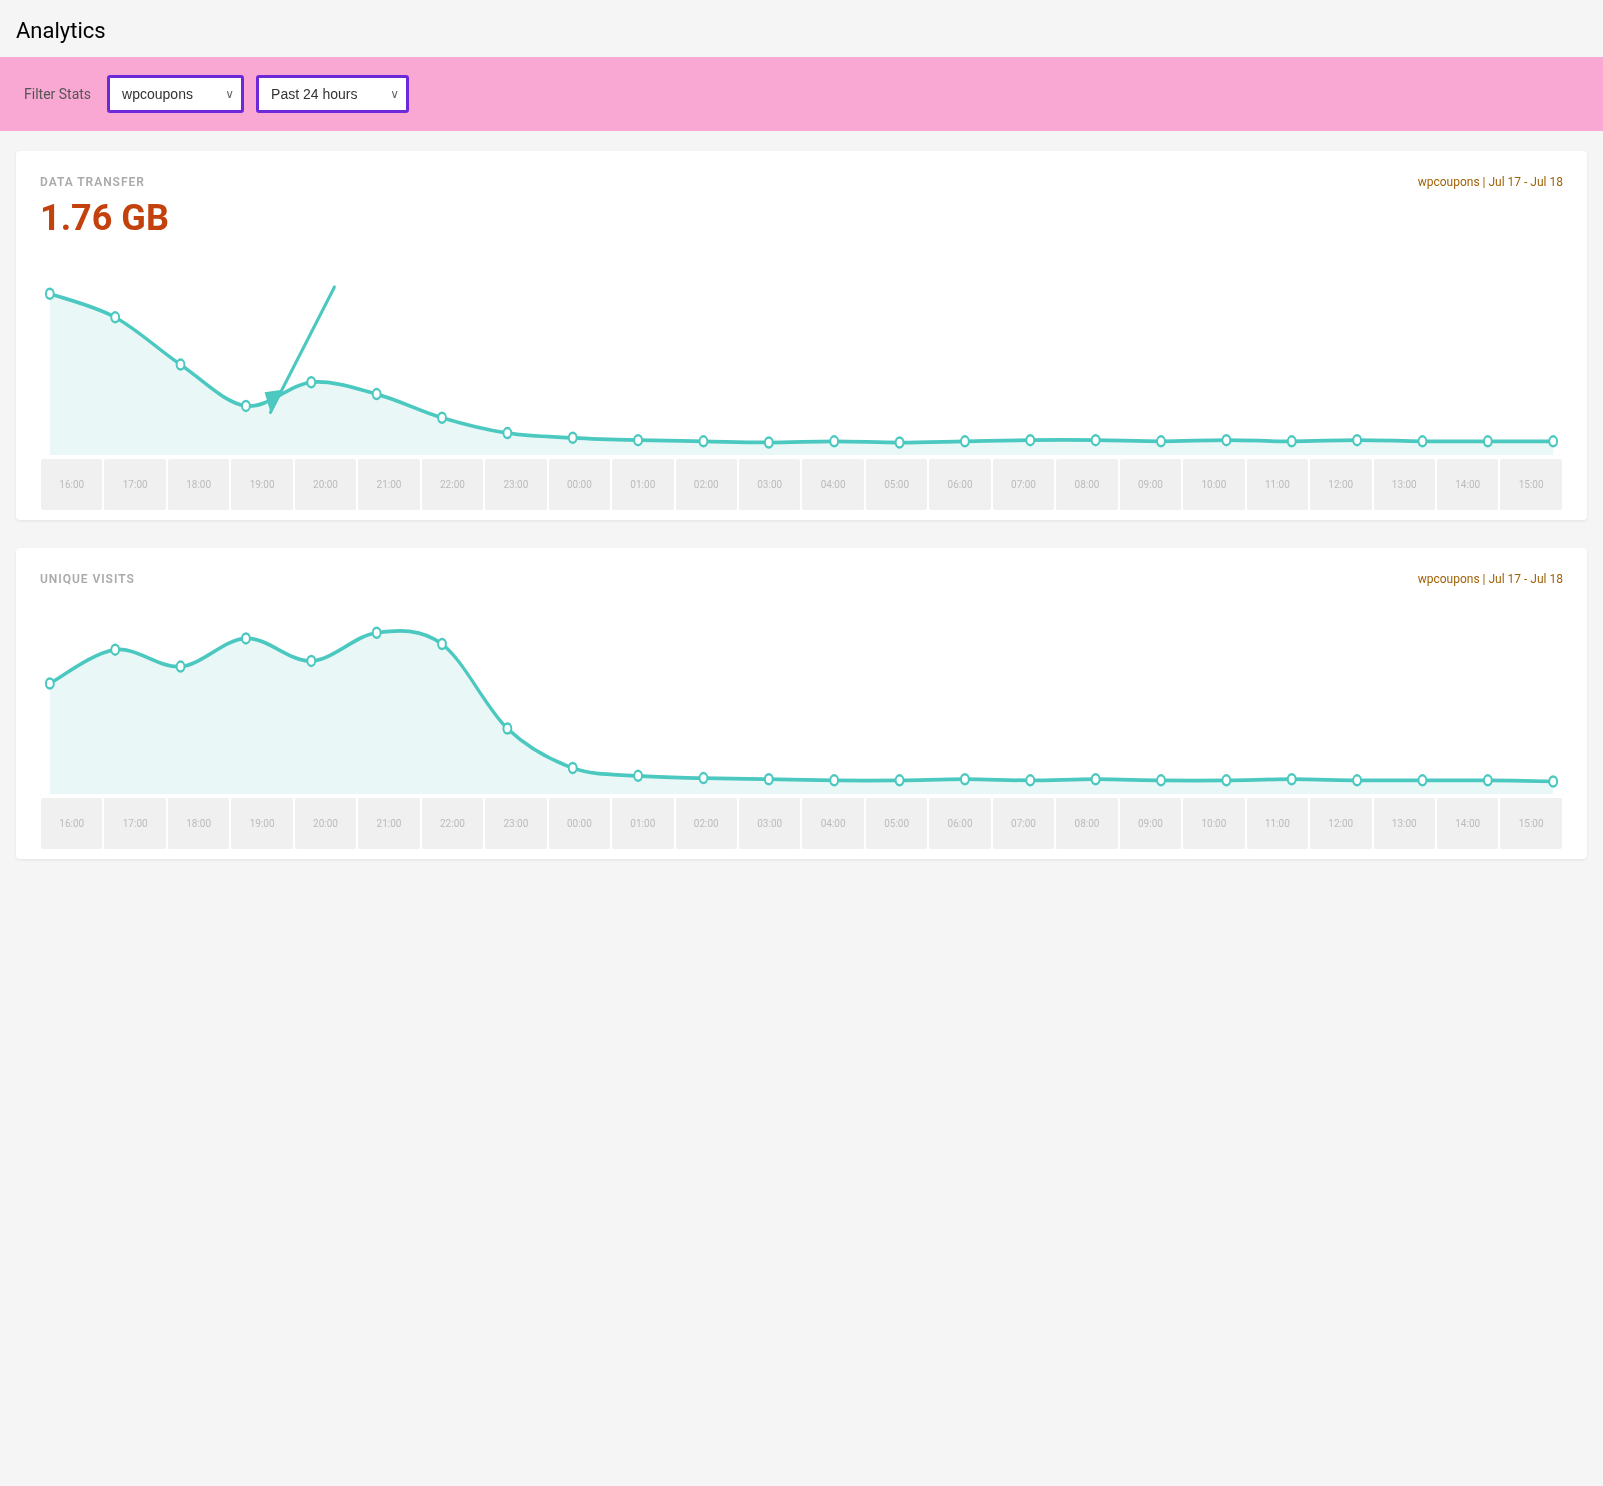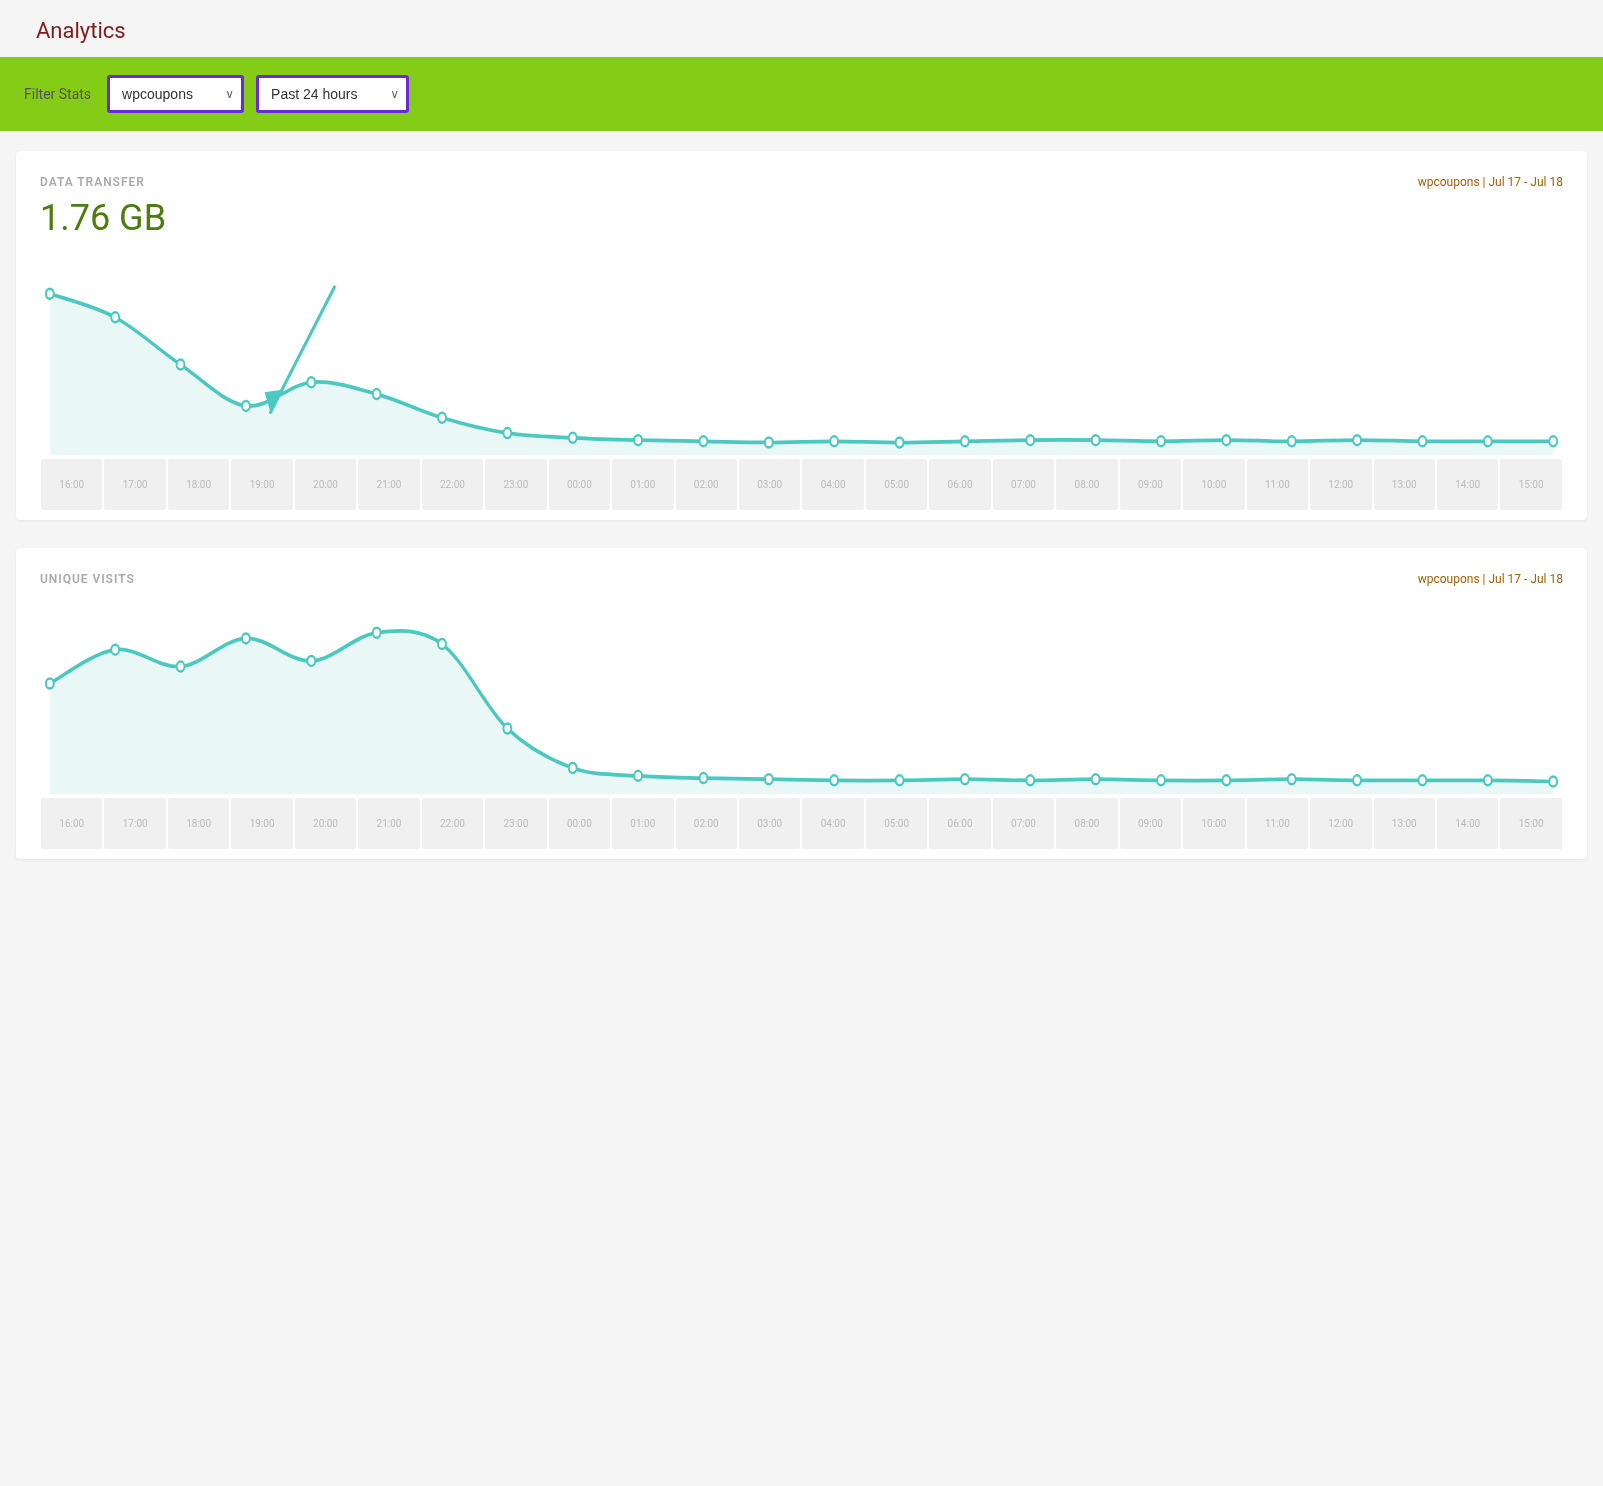--- a/index.html
+++ b/index.html
@@ -3,28 +3,28 @@
   <meta charset="utf-8">
   <style>
     * { box-sizing: border-box; margin: 0; padding: 0; }
     body {
       font-family: -apple-system, BlinkMacSystemFont, 'Segoe UI', Roboto, sans-serif;
       background: #f5f5f5;
       color: #333;
       min-height: 1486px;
     }
     .page-title {
-      padding: 18px 36px 14px;
+      padding: 18px 16px 14px;
       font-size: 22px;
       font-weight: 400;
-      color: #7f1d1d;
+      color: #000000;
       background: #f5f5f5;
     }
     .filter-bar {
-      background: #84cc16;
+      background: #f9a8d4;
       padding: 18px 24px;
       display: flex;
       align-items: center;
       gap: 12px;
     }
     .filter-label {
       font-size: 14px;
       color: #555;
       margin-right: 4px;
     }
@@ -79,22 +79,22 @@
       color: #aaa;
       letter-spacing: 0.08em;
       text-transform: uppercase;
     }
     .chart-meta {
       font-size: 12px;
       color: #a16207;
     }
     .chart-value {
       font-size: 36px;
-      font-weight: 400;
-      color: #4d7c0f;
+      font-weight: 700;
+      color: #c2410c;
       margin-bottom: 16px;
       margin-top: 4px;
     }
     .chart-svg-container {
       width: 100%;
       height: 200px;
       position: relative;
     }
     svg.chart {
       width: 100%;

